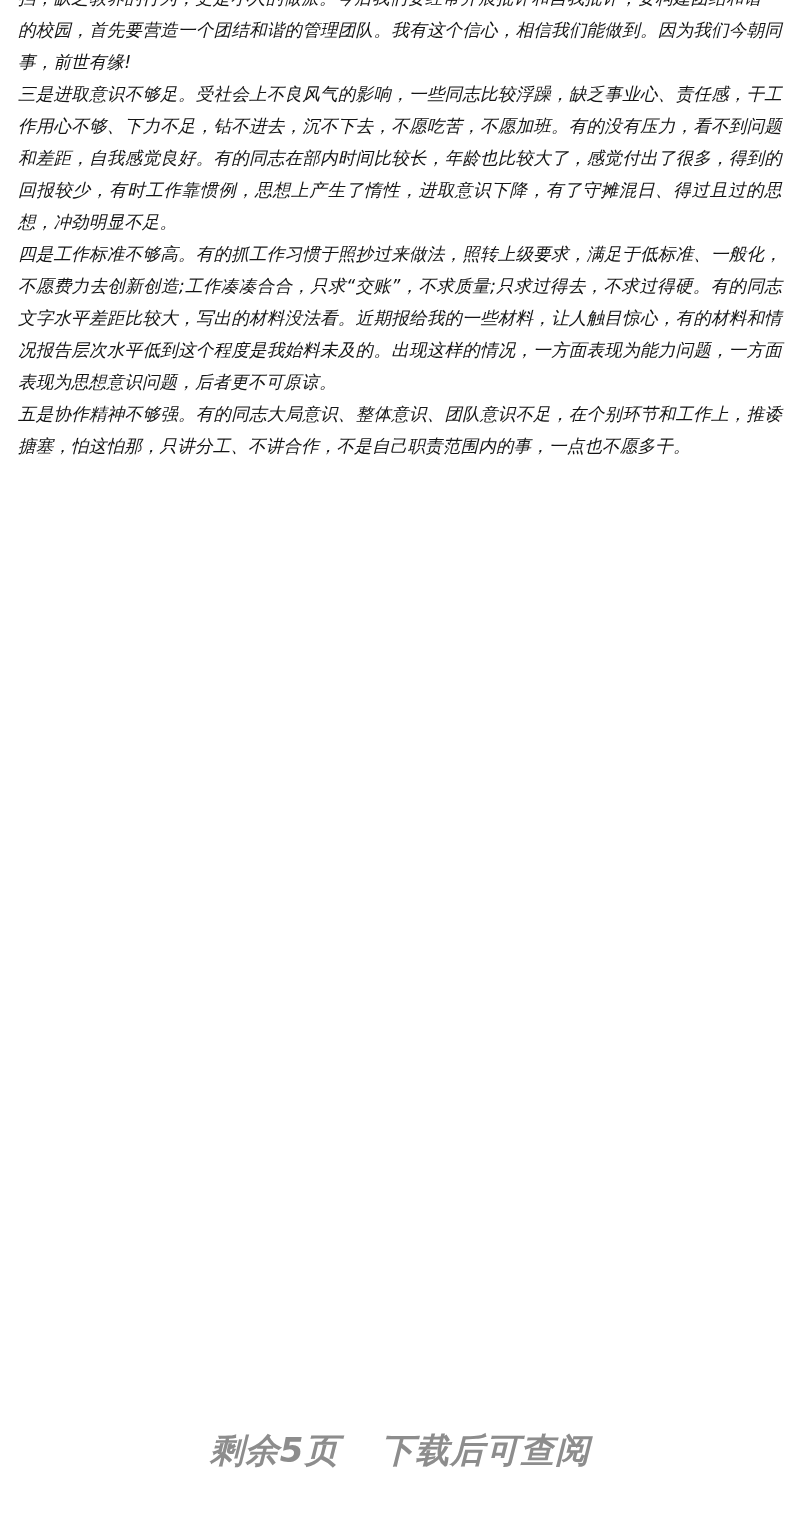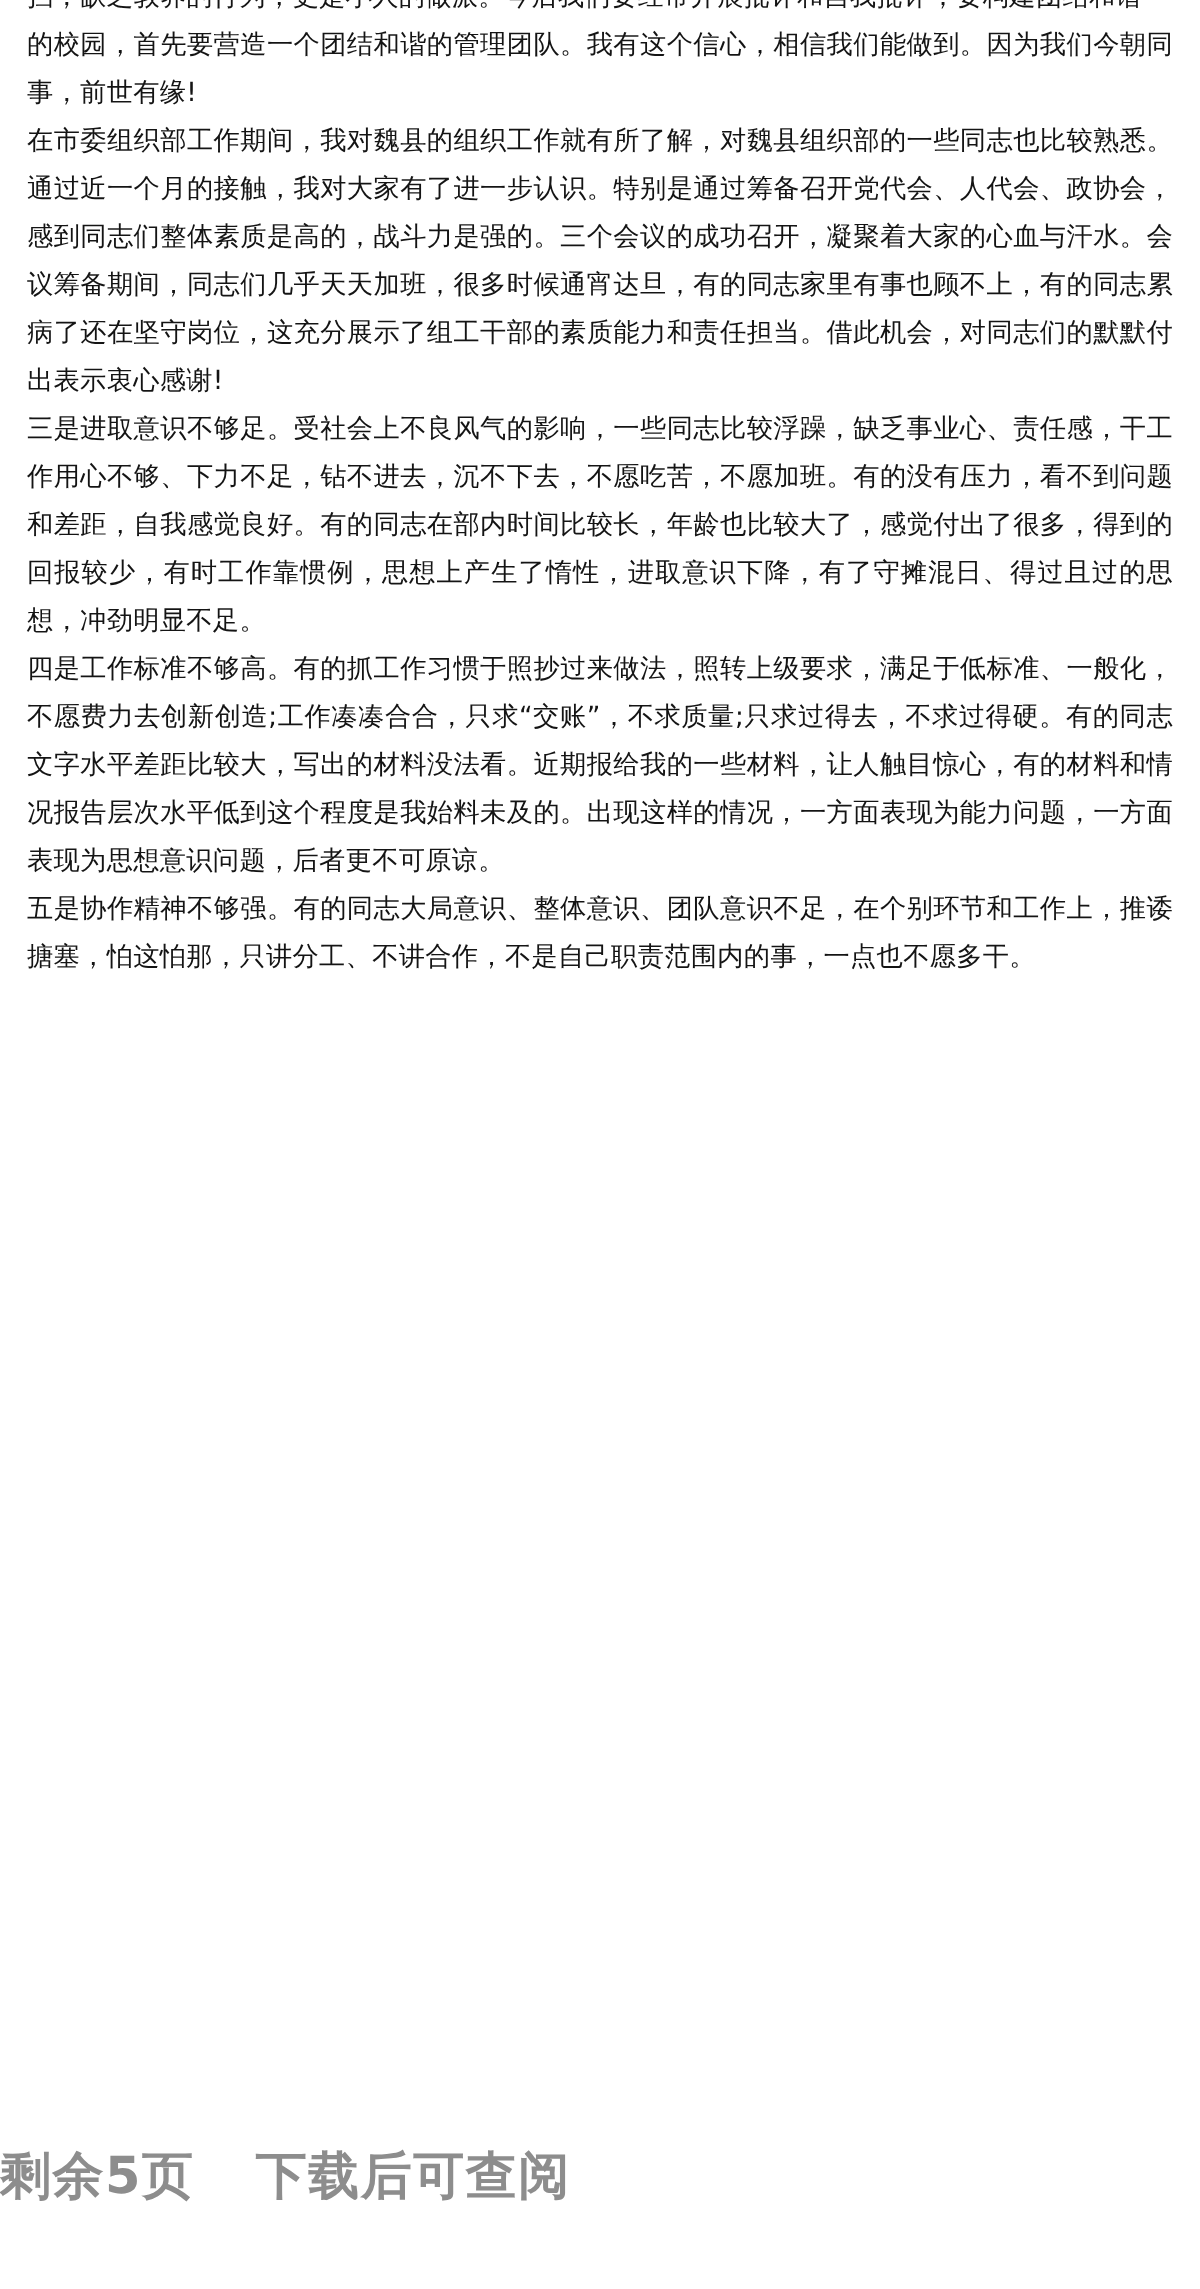--- a/index.html
+++ b/index.html
@@ -13,20 +13,21 @@
     position: relative;
     font-family: "DejaVu Sans", "Liberation Sans", sans-serif;
     color: #1a1a1a;
     overflow: hidden;
   }
   .page {
     position: relative;
     width: 800px;
     height: 1526px;
     box-sizing: border-box;
+    font-style: italic;
   }
   .doc-body {
     position: absolute;
     left: 0;
     top: 0;
     width: 800px;
     padding: 0 18px;
     box-sizing: border-box;
   }
   .clipped-top {
@@ -61,20 +62,21 @@
     bottom: 0;
     width: 800px;
     height: 180px;
     background: #ffffff;
   }
   .footer-notice {
     position: absolute;
     left: 0;
     bottom: 52px;
     width: 800px;
+    text-align: center;
     font-size: 34px;
     font-weight: bold;
     color: #8d8d8d;
     letter-spacing: 1px;
   }
   .footer-notice .seg {
     display: inline-block;
   }
   .footer-notice .seg + .seg {
     margin-left: 28px;
@@ -94,21 +96,20 @@
 
 <div class="page">
 
   <div class="doc-body">
 
     <div class="clipped-top">
       <p class="ptext">干部，不仅起过说法，自言一会，不得一会的政治，是失职违约等官作，是破坏团结的无形、阻挡，缺乏教养的行为，更是小人的做派。今后我们要经常开展批评和自我批评，要构建团结和谐</p>
     </div>
 
     <p class="ptext gap-para">的校园，首先要营造一个团结和谐的管理团队。我有这个信心，相信我们能做到。因为我们今朝同事，前世有缘!</p>
-    <p class="ptext">在市委组织部工作期间，我对魏县的组织工作就有所了解，对魏县组织部的一些同志也比较熟悉。通过近一个月的接触，我对大家有了进一步认识。特别是通过筹备召开党代会、人代会、政协会，感到同志们整体素质是高的，战斗力是强的。三个会议的成功召开，凝聚着大家的心血与汗水。会议筹备期间，同志们几乎天天加班，很多时候通宵达旦，有的同志家里有事也顾不上，有的同志累病了还在坚守岗位，这充分展示了组工干部的素质能力和责任担当。借此机会，对同志们的默默付出表示衷心感谢!</p>
     <p class="ptext">三是进取意识不够足。受社会上不良风气的影响，一些同志比较浮躁，缺乏事业心、责任感，干工作用心不够、下力不足，钻不进去，沉不下去，不愿吃苦，不愿加班。有的没有压力，看不到问题和差距，自我感觉良好。有的同志在部内时间比较长，年龄也比较大了，感觉付出了很多，得到的回报较少，有时工作靠惯例，思想上产生了惰性，进取意识下降，有了守摊混日、得过且过的思想，冲劲明显不足。</p>
     <p class="ptext">四是工作标准不够高。有的抓工作习惯于照抄过来做法，照转上级要求，满足于低标准、一般化，不愿费力去创新创造;工作凑凑合合，只求“交账”，不求质量;只求过得去，不求过得硬。有的同志文字水平差距比较大，写出的材料没法看。近期报给我的一些材料，让人触目惊心，有的材料和情况报告层次水平低到这个程度是我始料未及的。出现这样的情况，一方面表现为能力问题，一方面表现为思想意识问题，后者更不可原谅。</p>
     <p class="ptext">五是协作精神不够强。有的同志大局意识、整体意识、团队意识不足，在个别环节和工作上，推诿搪塞，怕这怕那，只讲分工、不讲合作，不是自己职责范围内的事，一点也不愿多干。</p>
 
   </div>
 
   <div class="fade-mask"></div>
 
   <div class="footer-band">
     <div class="footer-notice">

